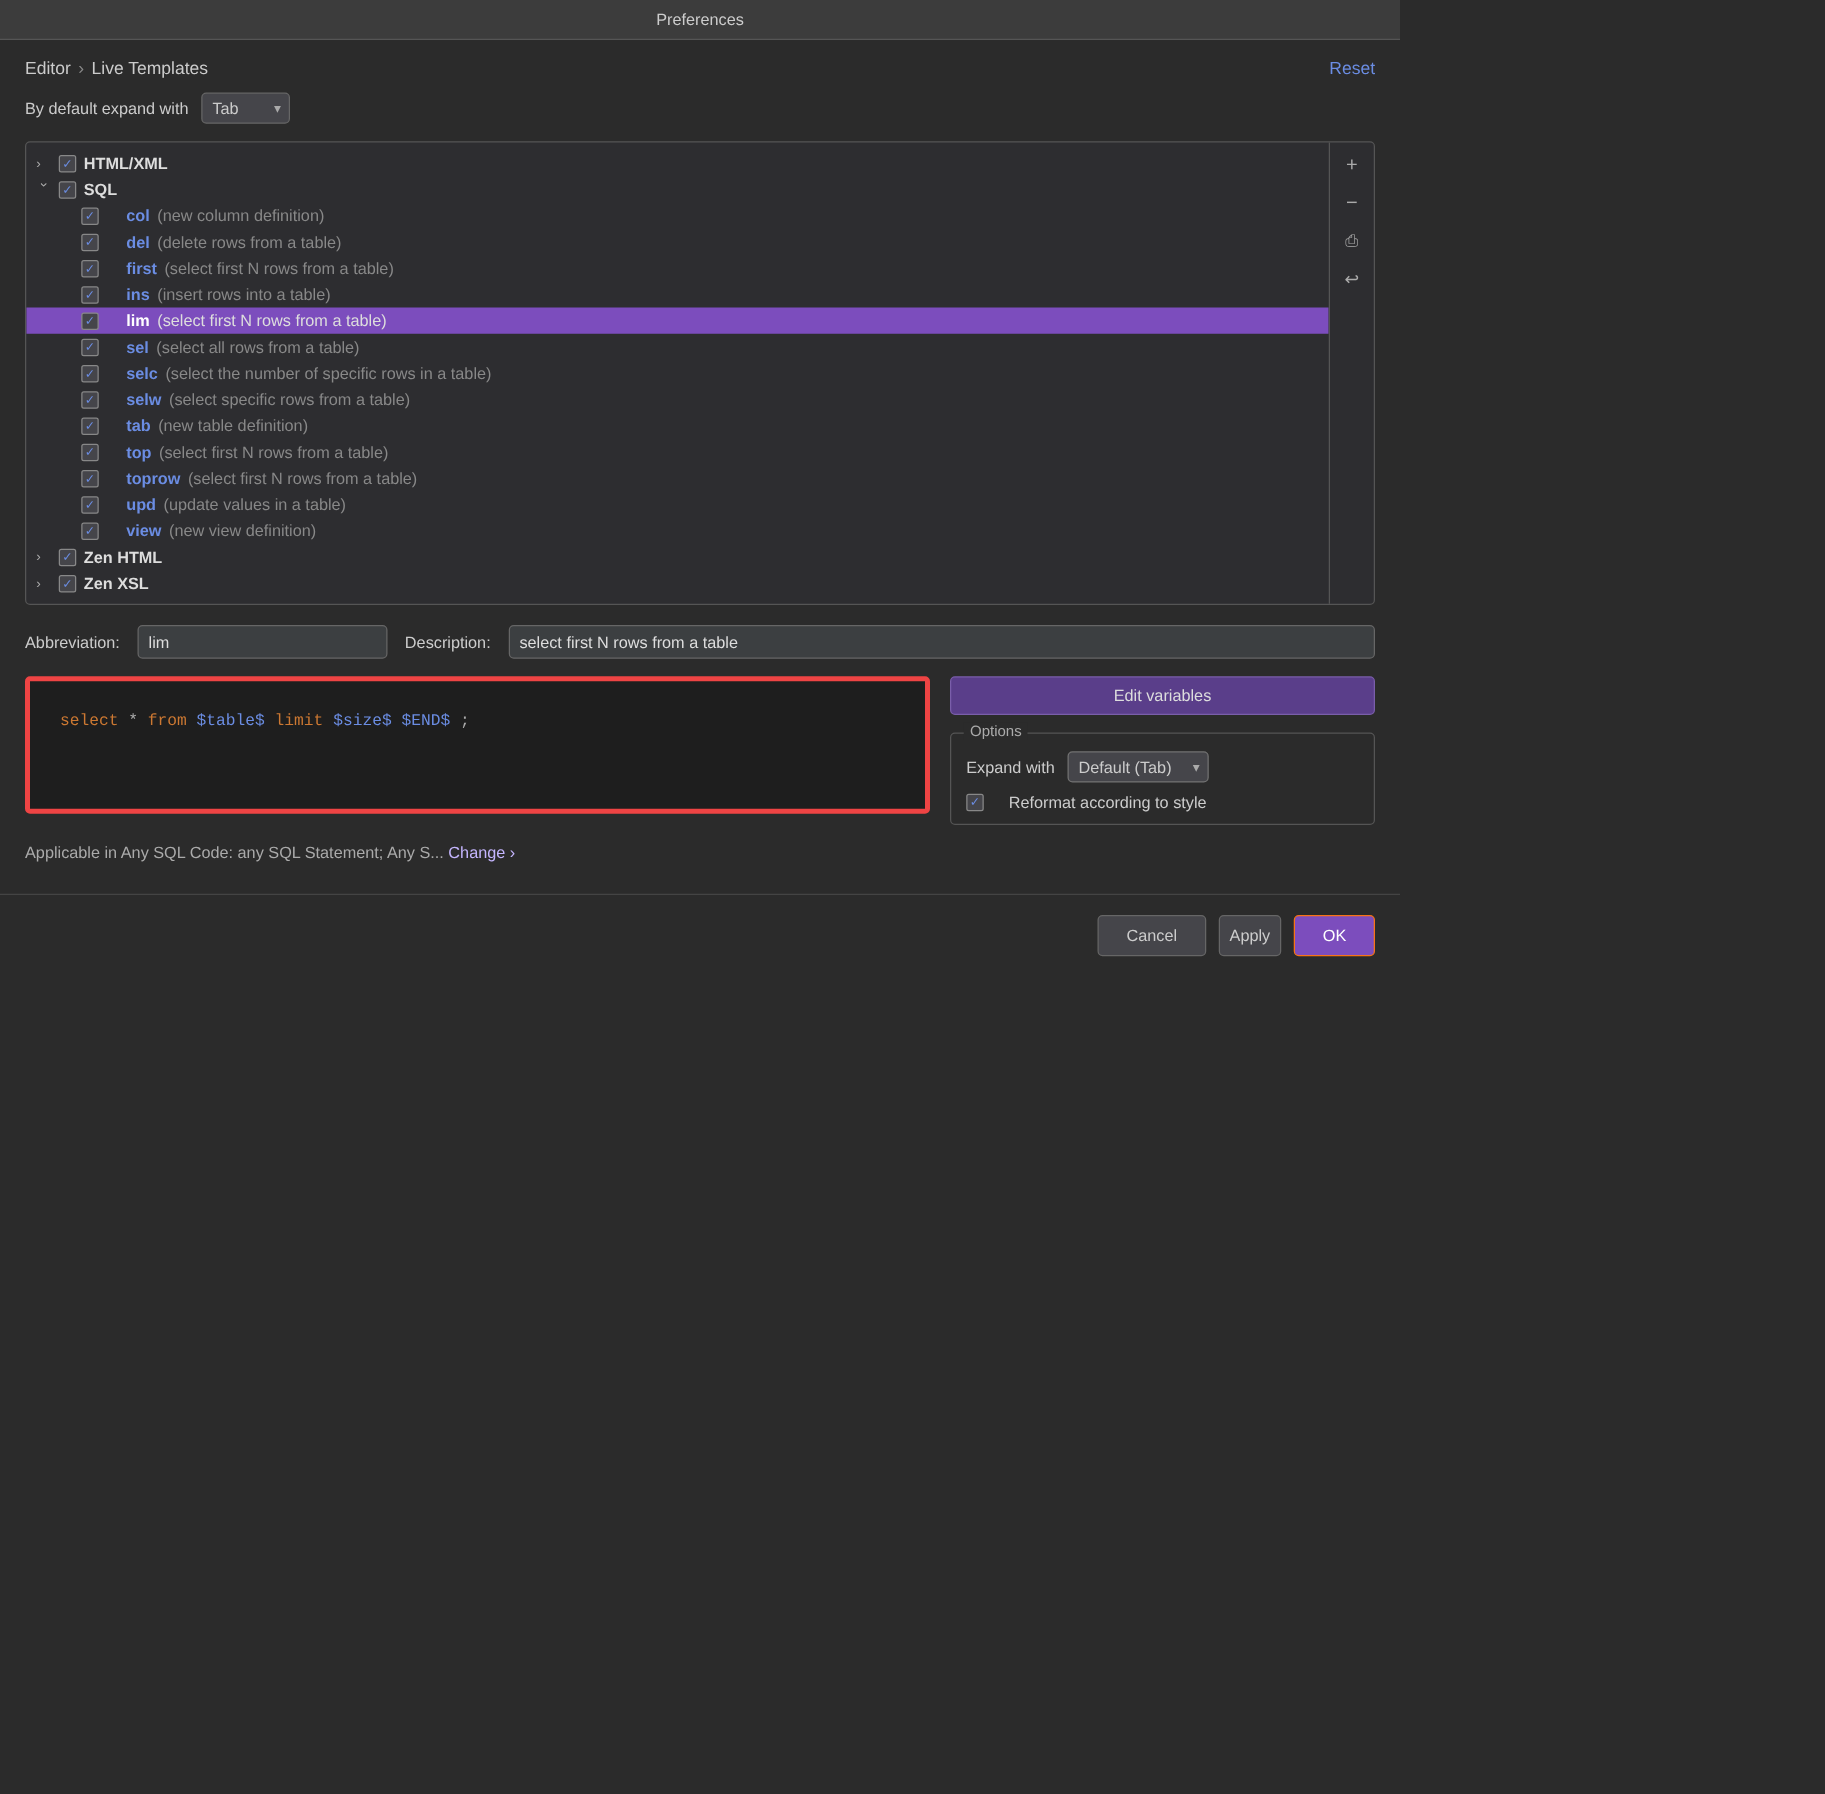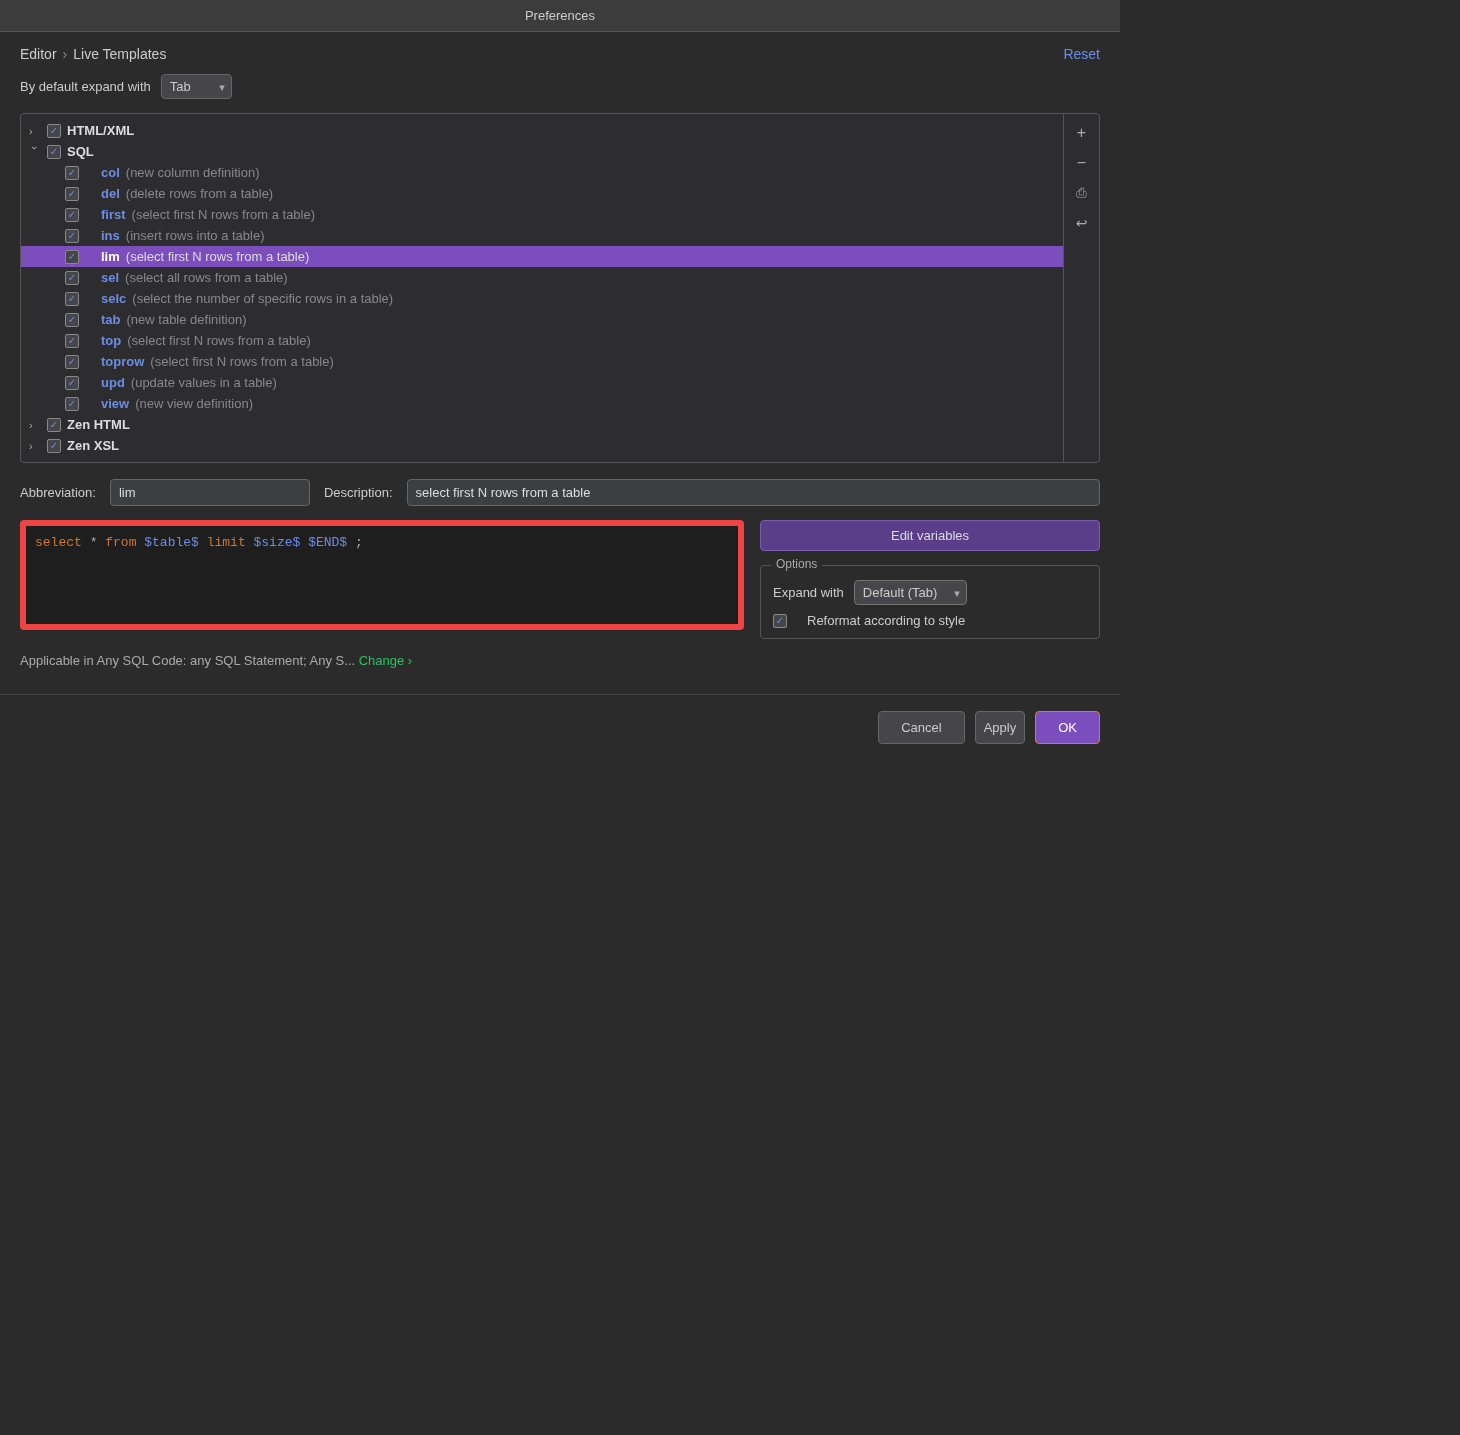--- a/index.html
+++ b/index.html
@@ -194,23 +194,23 @@
       align-items: flex-start;
     }
 
     .template-left { flex: 1; }
     .template-right { width: 340px; }
 
     .template-label { font-size: 13px; color: #ccc; margin-bottom: 6px; }
 
     .template-code {
       background: #1e1e1e;
-      border: 6px solid #ef4444;
-      border-radius: 4px;
-      padding: 9px;
+      border: 4px solid #ef4444;
+      border-radius: 4px;
+      padding: 24px;
       font-family: 'Menlo', 'Monaco', 'Courier New', monospace;
       font-size: 13px;
       color: #aaa;
       min-height: 110px;
     }
     .code-keyword { color: #cc7832; }
     .code-var { color: #6b8de3; }
 
     .edit-vars-btn {
       background: #5a3e8a;
@@ -279,21 +279,21 @@
       gap: 20px;
       margin-top: 8px;
     }
 
     .applicable-row {
       margin-top: 14px;
       font-size: 13px;
       color: #aaa;
     }
     .applicable-row .change-link {
-      color: #22c55e;
+      color: #c4b5fd;
       cursor: pointer;
     }
 
     .footer {
       display: flex;
       justify-content: flex-end;
       align-items: center;
       gap: 10px;
       padding: 16px 20px;
       border-top: 1px solid #444;
@@ -400,20 +400,25 @@
         </div>
         <div class="tree-item-row">
           <div class="checkbox-icon checked"></div>
           <span class="item-abbrev">sel</span>
           <span class="item-desc"> (select all rows from a table)</span>
         </div>
         <div class="tree-item-row">
           <div class="checkbox-icon checked"></div>
           <span class="item-abbrev">selc</span>
           <span class="item-desc"> (select the number of specific rows in a table)</span>
+        </div>
+        <div class="tree-item-row">
+          <div class="checkbox-icon checked"></div>
+          <span class="item-abbrev">selw</span>
+          <span class="item-desc"> (select specific rows from a table)</span>
         </div>
         <div class="tree-item-row">
           <div class="checkbox-icon checked"></div>
           <span class="item-abbrev">tab</span>
           <span class="item-desc"> (new table definition)</span>
         </div>
         <div class="tree-item-row">
           <div class="checkbox-icon checked"></div>
           <span class="item-abbrev">top</span>
           <span class="item-desc"> (select first N rows from a table)</span>

